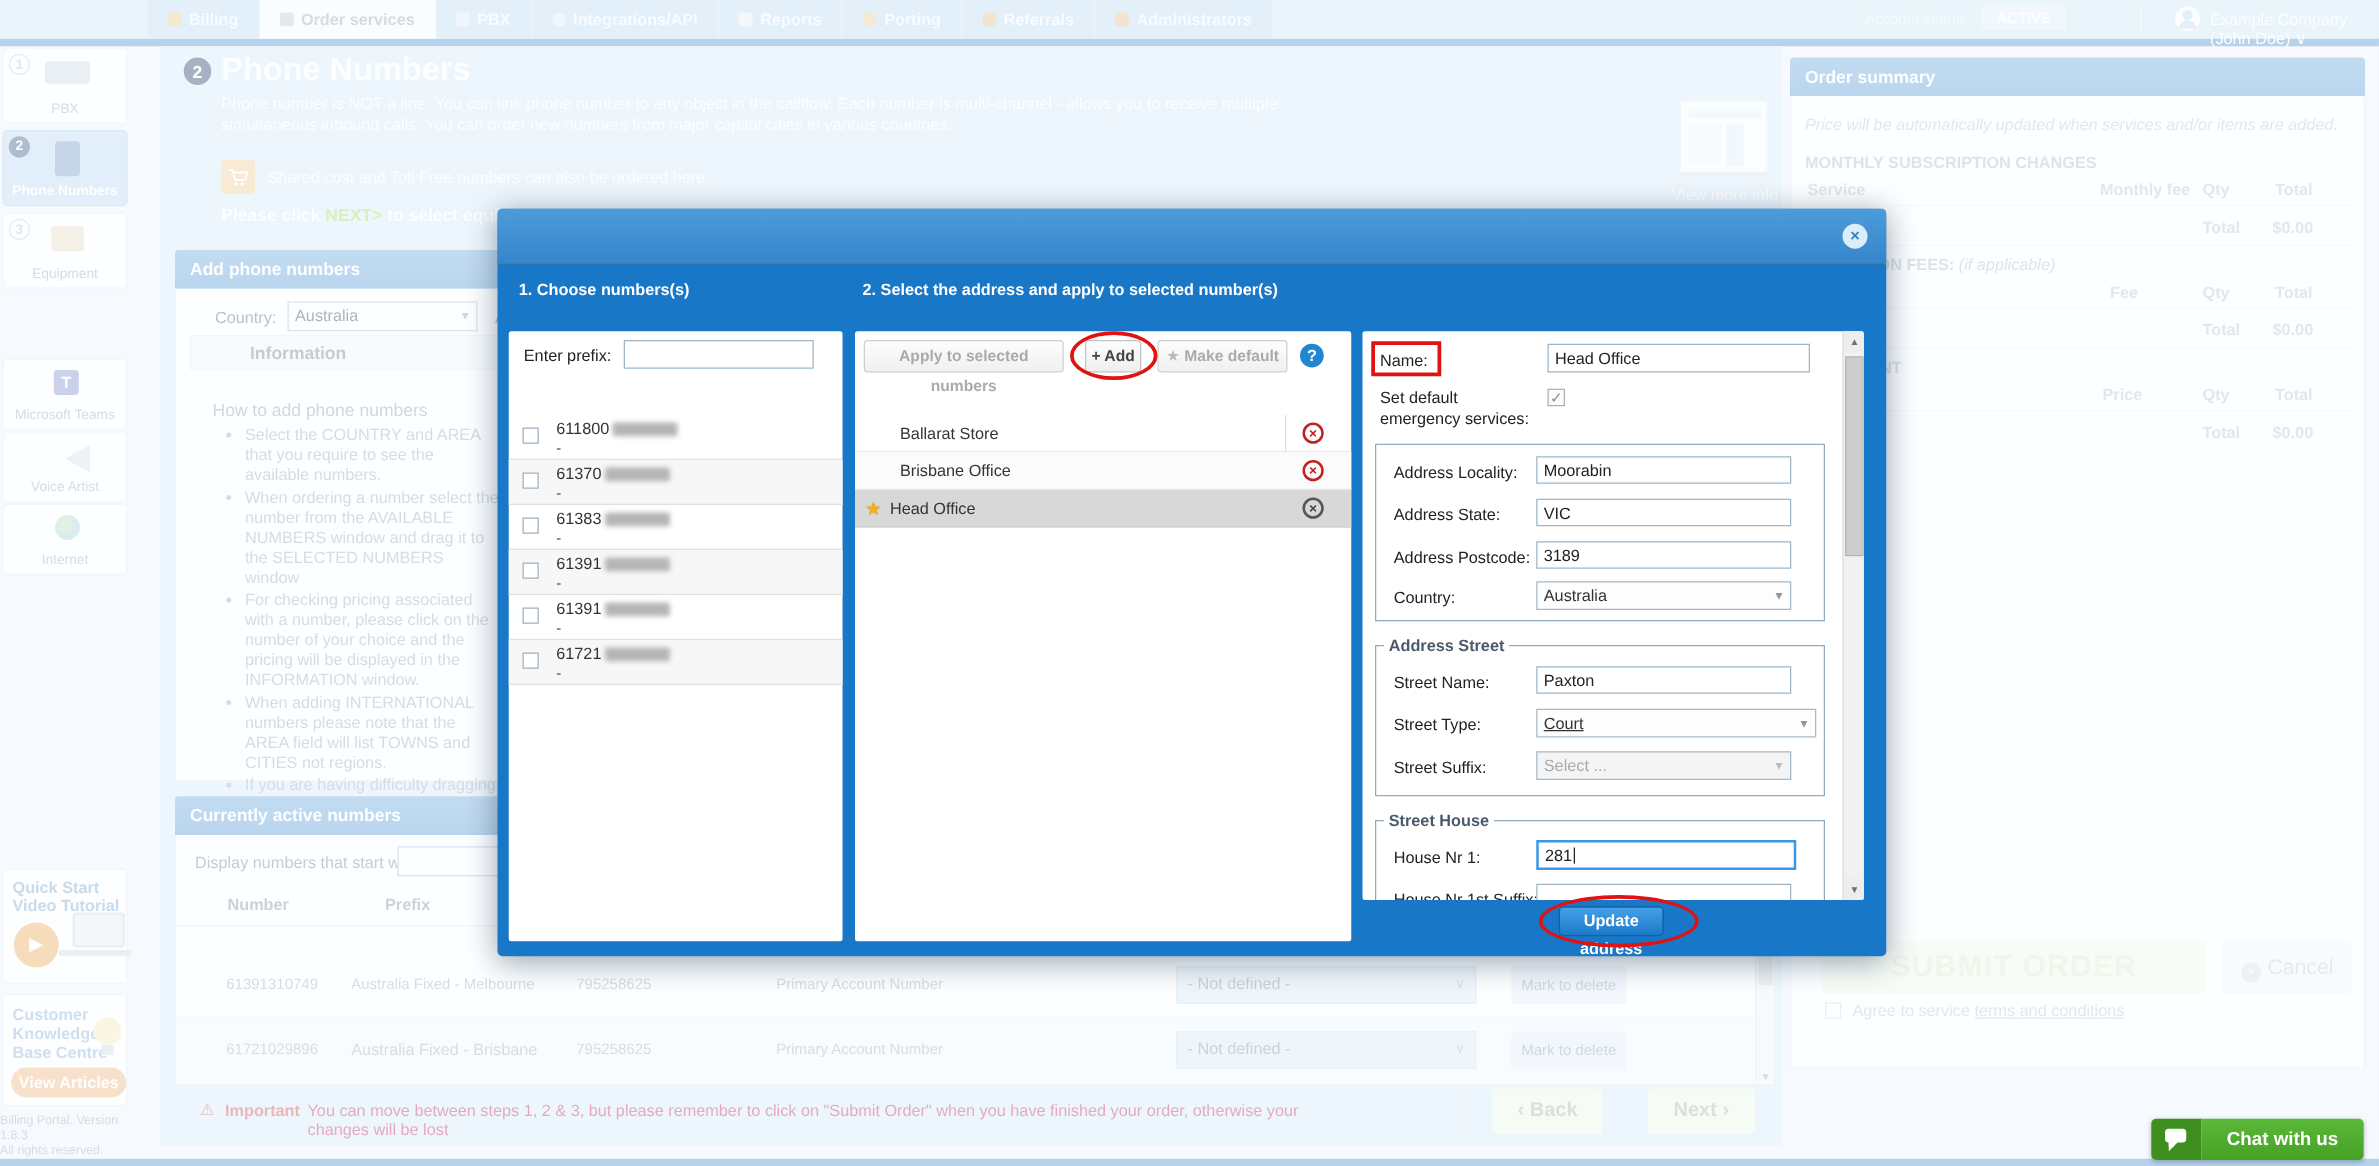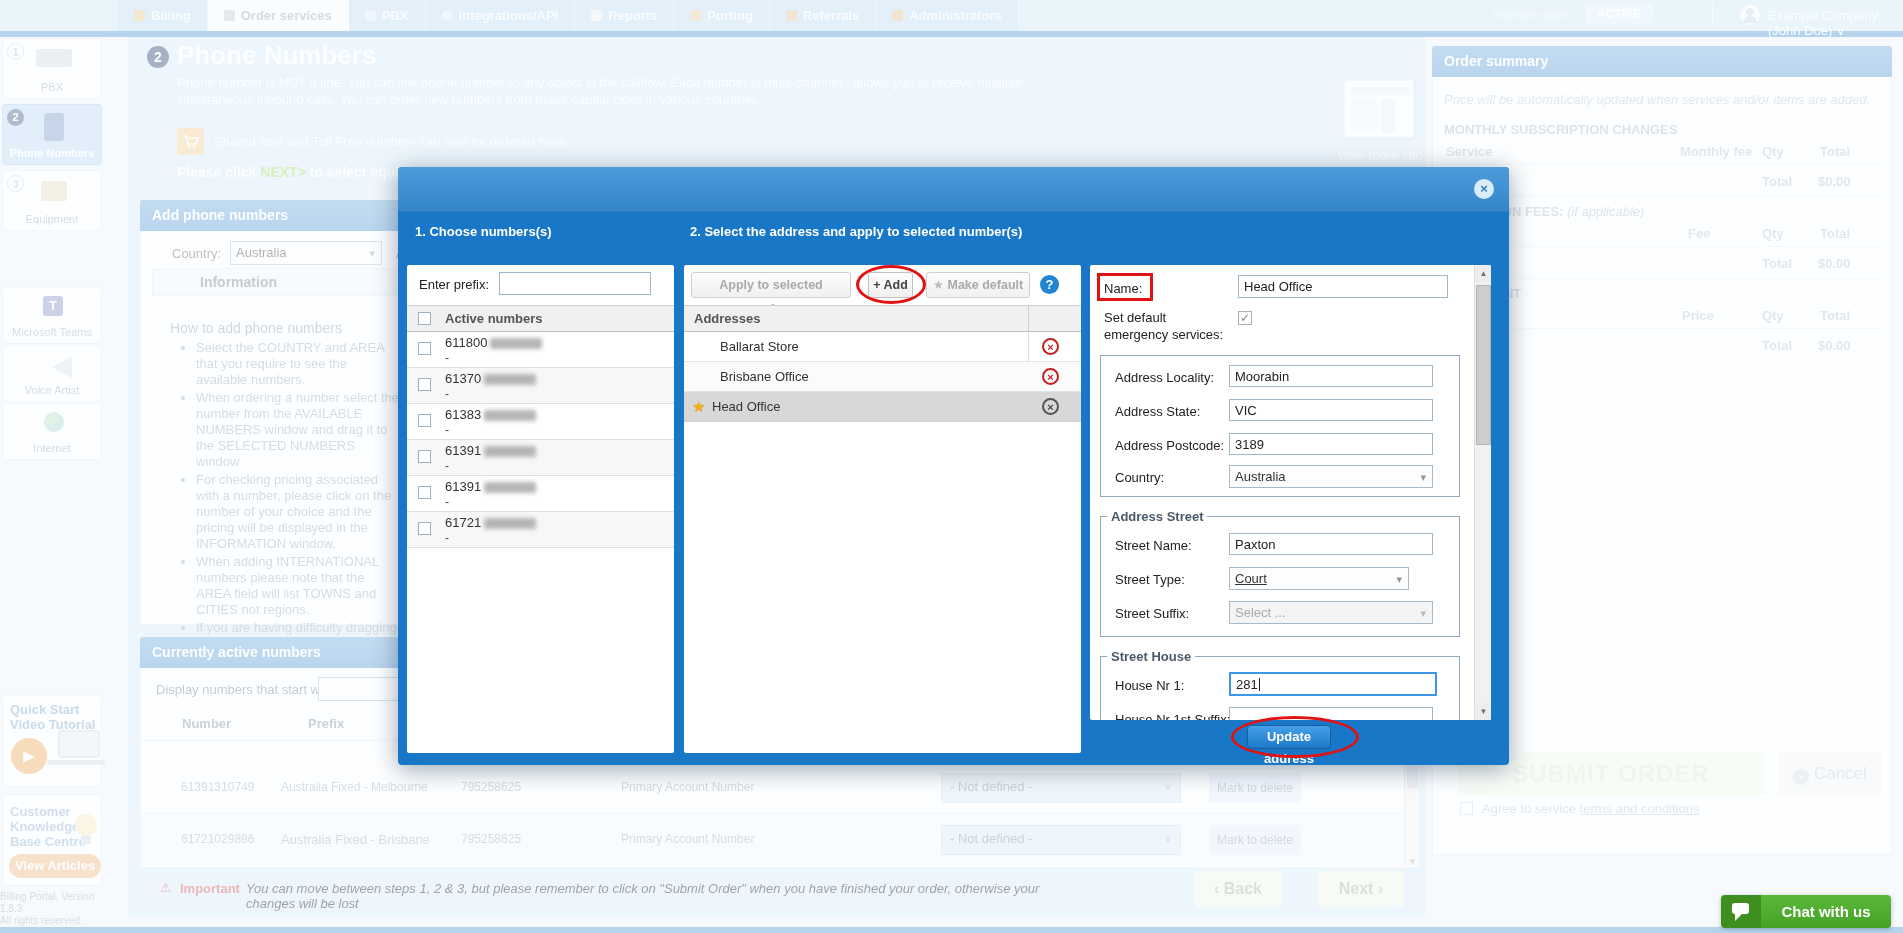--- a/index.html
+++ b/index.html
@@ -207,21 +207,21 @@
       <div class="abs" style="left:800px;top:11px;width:240px;height:30px;background:#dbe8f5;border:1px solid #c6d8ec;font-size:13px;color:#7d8893;padding:5px 8px;"><span>- Not defined -</span><span class="abs" style="right:8px;top:6px;color:#9fb0c0;font-size:11px;">∨</span></div>
       <div class="abs" style="left:1068px;top:11px;width:92px;height:30px;background:#e3edf8;font-size:12px;color:#8b98a6;text-align:center;line-height:30px;border-radius:2px;">Mark to delete</div>
     </div>
     <div class="abs scrolltrack" style="left:1404px;top:742px;width:15px;height:124px;">
       <div class="abs" style="left:2px;top:4px;width:11px;height:42px;background:#d3d8dd;border-radius:2px;"></div>
       <div class="abs" style="left:0;bottom:0;width:15px;text-align:center;font-size:8px;color:#9aa5af;">▼</div>
     </div>
 
     <div class="abs" style="left:160px;top:880px;font-size:13px;color:#d44a4a;">⚠</div>
     <div class="abs" style="left:180px;top:881px;font-size:13px;font-weight:bold;color:#cf4040;">Important</div>
-    <div class="abs" style="left:246px;top:881px;width:830px;font-size:13px;font-style:italic;color:#000000;">You can move between steps 1, 2 &amp; 3, but please remember to click on "Submit Order" when you have finished your order, otherwise your changes will be lost</div>
+    <div class="abs" style="left:246px;top:881px;width:830px;font-size:13px;color:#be185d;">You can move between steps 1, 2 &amp; 3, but please remember to click on "Submit Order" when you have finished your order, otherwise your changes will be lost</div>
     <div class="abs" style="left:1175px;top:872px;width:1px;height:40px;background:#e0e8f0;"></div>
     <div class="abs" style="left:1194px;top:871px;width:88px;height:36px;background:#eef6e3;border-radius:4px;text-align:center;line-height:36px;font-size:16px;font-weight:bold;color:#a7b099;"><span>‹</span> <span>Back</span></div>
     <div class="abs" style="left:1318px;top:871px;width:86px;height:36px;background:#eef6e3;border-radius:4px;text-align:center;line-height:36px;font-size:16px;font-weight:bold;color:#a7b099;"><span>Next</span> <span>›</span></div>
 
     <div class="abs phead" style="left:1432px;top:46px;width:460px;">Order summary</div>
     <div class="abs pbody" style="left:1432px;top:77px;width:460px;height:778px;"></div>
     <div class="abs" style="left:1444px;top:92px;width:436px;font-size:13px;font-style:italic;color:#b9c2cb;">Price will be automatically updated when services and/or items are added.</div>
     <div class="abs osh" style="left:1444px;top:122px;">MONTHLY SUBSCRIPTION CHANGES</div>
     <div class="abs oscol" style="left:1446px;top:144px;">Service</div>
     <div class="abs oscol" style="left:1680px;top:144px;">Monthly fee</div>
@@ -258,24 +258,20 @@
 
   <div class="abs modal">
     <div class="abs mtitle"></div>
     <div class="abs" style="right:15px;top:12px;width:20px;height:20px;border-radius:50%;background:#dcedfa;color:#3080c4;font-size:13px;font-weight:bold;text-align:center;line-height:20px;">×</div>
     <div class="abs white" style="left:17px;top:57px;font-size:13px;font-weight:bold;">1. Choose numbers(s)</div>
     <div class="abs white" style="left:292px;top:57px;font-size:13px;font-weight:bold;">2. Select the address and apply to selected number(s)</div>
 
     <div class="abs" style="left:9px;top:98px;width:267px;height:488px;background:#fff;border-radius:2px;">
       <div class="abs flabel" style="left:12px;top:12px;">Enter prefix:</div>
       <div class="abs inp" style="left:92px;top:7px;width:152px;height:23px;"></div>
-      <div class="abs thead" style="left:0;top:40px;width:267px;height:27px;">
-        <span class="cb abs" style="left:11px;top:6px;"></span>
-        <span class="abs" style="left:38px;top:5px;">Active numbers</span>
-      </div>
       <div class="abs" style="left:0;top:67px;width:267px;height:36px;border-bottom:1px solid #e0e0e0;">
         <span class="cb abs" style="left:11px;top:10px;"></span>
         <span class="abs" style="left:38px;top:3px;font-size:13px;color:#333;"><span>611800</span><span class="blurchip"></span></span>
         <span class="abs" style="left:38px;top:19px;font-size:12px;color:#444;">-</span>
       </div>
       <div class="abs" style="left:0;top:103px;width:267px;height:36px;background:#f7f7f7;border-bottom:1px solid #e0e0e0;">
         <span class="cb abs" style="left:11px;top:10px;"></span>
         <span class="abs" style="left:38px;top:3px;font-size:13px;color:#333;"><span>61370</span><span class="blurchip"></span></span>
         <span class="abs" style="left:38px;top:19px;font-size:12px;color:#444;">-</span>
       </div>
@@ -300,24 +296,20 @@
         <span class="abs" style="left:38px;top:19px;font-size:12px;color:#444;">-</span>
       </div>
     </div>
 
     <div class="abs" style="left:286px;top:98px;width:397px;height:488px;background:#fff;border-radius:2px;">
       <div class="abs btn-dis" style="left:7px;top:7px;width:160px;height:26px;line-height:24px;">Apply to selected numbers</div>
       <div class="abs btn-en" style="left:184px;top:7px;width:45px;height:26px;line-height:24px;">+ Add</div>
       <div class="abs redline" style="left:172px;top:0px;width:70px;height:39px;"></div>
       <div class="abs btn-dis" style="left:242px;top:7px;width:104px;height:26px;line-height:24px;"><span style="color:#bbb;">★</span> <span>Make default</span></div>
       <div class="abs" style="left:356px;top:10px;width:19px;height:19px;border-radius:50%;background:#2185d0;color:#fff;font-size:13px;font-weight:bold;text-align:center;line-height:19px;">?</div>
-      <div class="abs thead" style="left:0;top:40px;width:397px;height:27px;">
-        <span class="abs" style="left:10px;top:5px;">Addresses</span>
-        <span class="abs" style="left:344px;top:0;width:1px;height:27px;background:#cfcfcf;"></span>
-      </div>
       <div class="abs" style="left:344px;top:67px;width:1px;height:90px;background:#ddd;"></div>
       <div class="abs" style="left:0;top:67px;width:397px;height:30px;border-bottom:1px solid #e5e5e5;">
         <span class="abs" style="left:36px;top:7px;font-size:13px;color:#333;">Ballarat Store</span>
         <span class="delx abs" style="left:358px;top:6px;">×</span>
       </div>
       <div class="abs" style="left:0;top:97px;width:397px;height:30px;border-bottom:1px solid #e5e5e5;background:#fbfbfb;">
         <span class="abs" style="left:36px;top:7px;font-size:13px;color:#333;">Brisbane Office</span>
         <span class="delx abs" style="left:358px;top:6px;">×</span>
       </div>
       <div class="abs" style="left:0;top:127px;width:397px;height:30px;border-bottom:1px solid #d0d0d0;background:#d8d8d8;">
@@ -343,21 +335,21 @@
         <div class="abs inp" style="left:128px;top:77px;width:204px;height:22px;">3189</div>
         <div class="abs flabel" style="left:14px;top:114px;">Country:</div>
         <div class="abs ddl" style="left:128px;top:109px;width:204px;height:23px;"><span>Australia</span><span class="arr">▾</span></div>
       </fieldset>
 
       <fieldset style="left:10px;top:244px;width:360px;height:128px;">
         <legend>Address Street</legend>
         <div class="abs flabel" style="left:14px;top:14px;">Street Name:</div>
         <div class="abs inp" style="left:128px;top:9px;width:204px;height:22px;">Paxton</div>
         <div class="abs flabel" style="left:14px;top:48px;">Street Type:</div>
-        <div class="abs ddl" style="left:128px;top:43px;width:180px;height:23px;text-decoration:underline;"><span>Court</span><span class="arr">▾</span></div>
+        <div class="abs ddl" style="left:128px;top:43px;width:224px;height:23px;text-decoration:underline;"><span>Court</span><span class="arr">▾</span></div>
         <div class="abs flabel" style="left:14px;top:82px;">Street Suffix:</div>
         <div class="abs ddl" style="left:128px;top:77px;width:204px;height:23px;background:#f4f4f4;color:#aaa;"><span>Select ...</span><span class="arr" style="color:#bbb;">▾</span></div>
       </fieldset>
 
       <fieldset style="left:10px;top:384px;width:360px;height:86px;">
         <legend>Street House</legend>
         <div class="abs flabel" style="left:14px;top:14px;">House Nr 1:</div>
         <div class="abs inp" style="left:128px;top:8px;width:208px;height:24px;border:2px solid #3b97e8;"><span>281</span><span class="caret"></span></div>
         <div class="abs flabel" style="left:14px;top:48px;">House Nr 1st Suffix:</div>
         <div class="abs inp" style="left:128px;top:43px;width:204px;height:22px;"></div>

